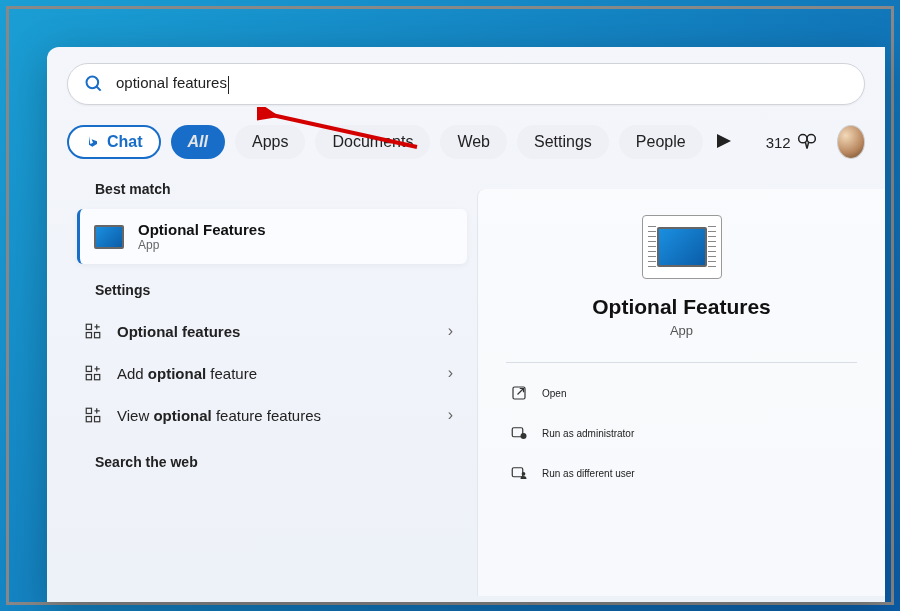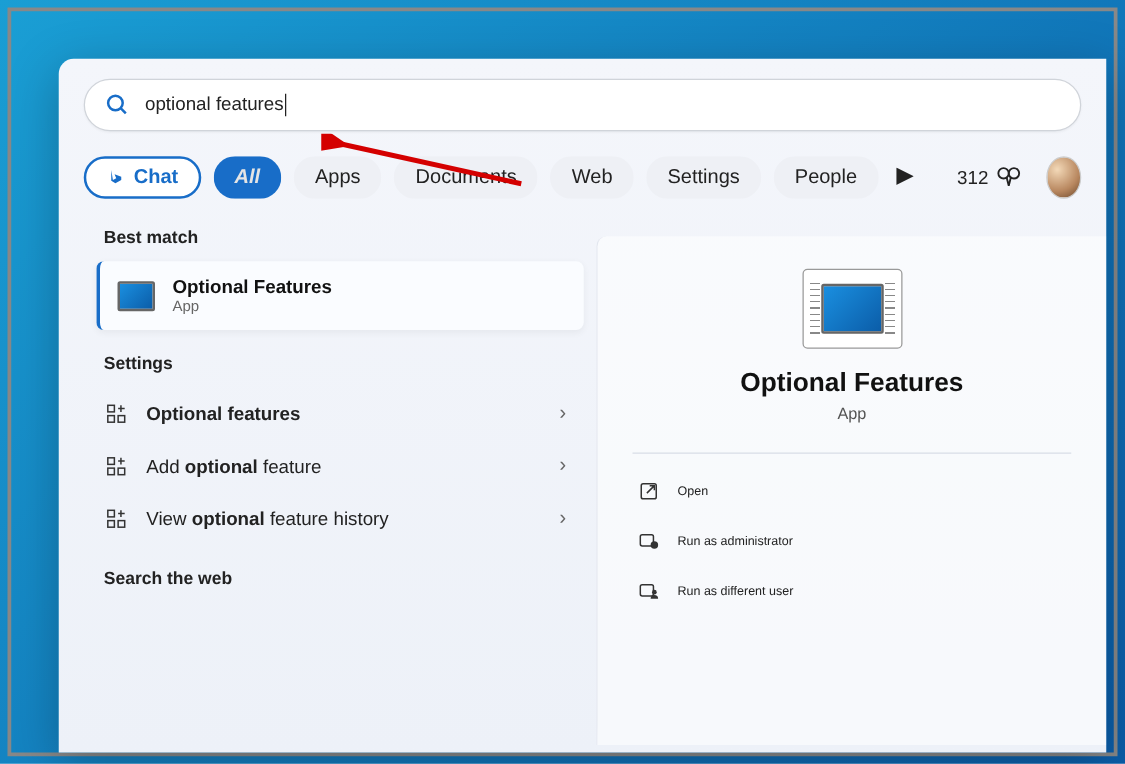--- a/index.html
+++ b/index.html
@@ -46,21 +46,21 @@
   }
 
   .body { display:flex; margin-top: 22px; height: calc(100% - 140px); }
   .left { width: 430px; padding: 0 10px 0 30px; overflow:hidden; }
   .right {
     flex:1; margin: 8px 0 0 0; padding: 20px 28px 0 28px;
     background: rgba(255,255,255,0.55); border-left: 1px solid #e2e6ee;
     border-radius: 8px 0 0 0;
   }
 
-  .section-label { font-size: 14px; font-weight:600; color:#222; margin: 0 0 12px 6px; }
+  .section-label { font-size: 14px; font-weight:600; color:#222; margin: 0 0 12px 18px; }
   .section-label.sub { margin-top: 18px; }
 
   .best-match {
     background: #fafcff; border-radius: 6px;
     padding: 12px 14px; display:flex; align-items:center; gap:14px;
     border-left: 3px solid #186dc8; box-shadow: 0 2px 6px rgba(0,0,0,0.05);
     cursor: pointer;
   }
   .app-icon {
     width: 30px; height: 24px; background: linear-gradient(135deg,#1a8fe0,#0b5da8);
@@ -199,21 +199,21 @@
       <div class="settings-item">
         <span class="sicon">
               <svg class="ico" viewBox="0 0 24 24">
                 <rect x="3" y="3" width="7" height="7"></rect>
                 <rect x="3" y="14" width="7" height="7"></rect>
                 <rect x="14" y="14" width="7" height="7"></rect>
                 <line x1="17" y1="3" x2="17" y2="10"></line>
                 <line x1="14" y1="6.5" x2="21" y2="6.5"></line>
               </svg>
             </span>
-        <span class="label"><span>View </span><b>optional</b><span> feature history</span></span>
+        <span class="label"><span>View </span><b>optional</b><span> feature features</span></span>
         <span class="chev">›</span>
       </div>
 
       <div class="section-label sub">Search the web</div>
     </div>
 
     <div class="right">
       <div class="preview-header">
         <div style="display:flex;justify-content:center;">
               <div class="app-icon-wrap">

